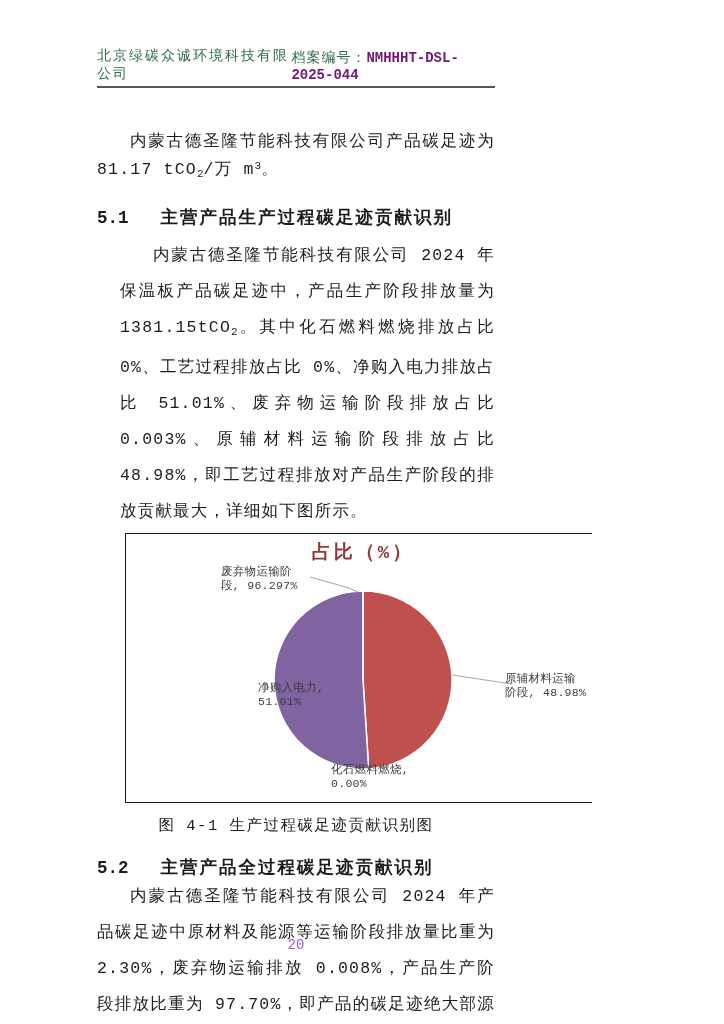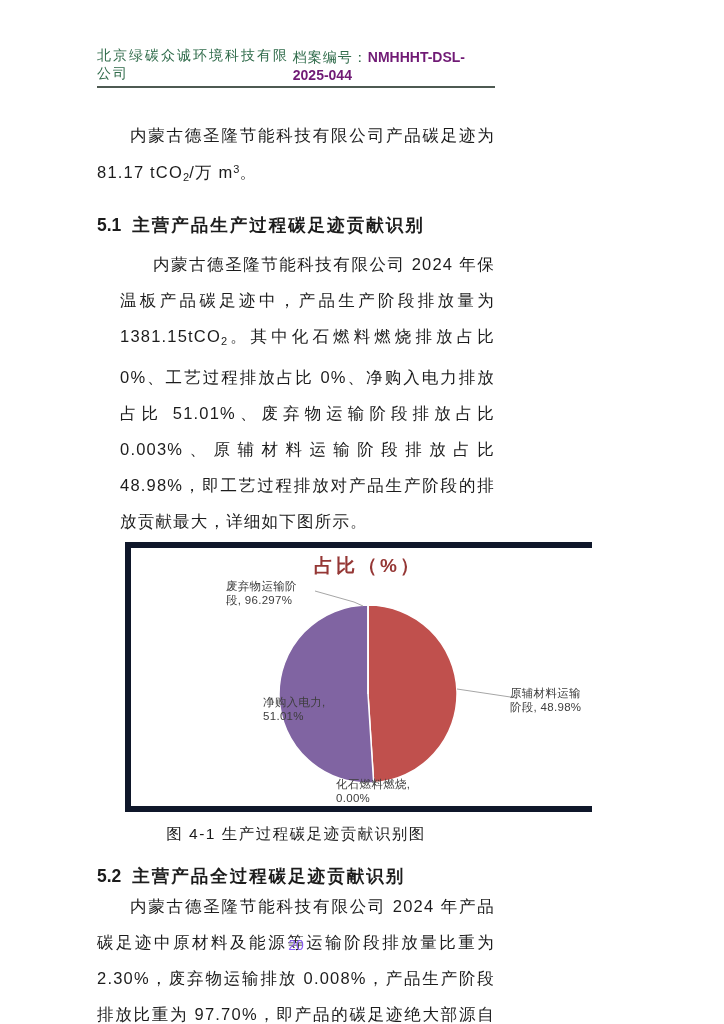--- a/index.html
+++ b/index.html
@@ -2,21 +2,21 @@
 <html><head>
 <meta charset="utf-8">
 <style>
   * { margin: 0; padding: 0; box-sizing: border-box; }
   html, body { background: #ffffff; }
   .page {
     position: relative;
     width: 592px;
     height: 1024px;
     background: #ffffff;
-    font-family: Liberation Sans, sans-serif;
+    font-family: Liberation Mono, monospace;
     color: #1c1c1c;
     overflow: hidden;
     border-radius: 20px;
   }
   .header {
     margin: 0 97px;
     padding-top: 47px;
     padding-bottom: 3px;
     display: flex;
     justify-content: space-between;
@@ -29,43 +29,43 @@
   .header .doc-number { font-weight: bold; letter-spacing: 0; }
   .content { margin: 0 97px; }
   .para {
     text-indent: 2em;
     text-align: justify;
     font-size: 16.5px;
     letter-spacing: 1.2px;
     line-height: 36px;
   }
   .para-intro {
-    margin-top: 30px;
-    line-height: 34px;
+    margin-top: 42px;
+    line-height: 24px;
   }
   .heading {
     margin-top: 19px;
     font-size: 17.5px;
     font-weight: bold;
     letter-spacing: 2px;
   }
-  .heading .h-num { letter-spacing: 0; margin-right: 11px; }
+  .heading .h-num { letter-spacing: 0; margin-right: 32px; }
   .para-2 { margin-top: 9px; margin-left: 23px; }
   sub { font-size: 11px; vertical-align: -3px; letter-spacing: 0; }
   sup { font-size: 11px; vertical-align: 5px; letter-spacing: 0; }
 
   
   .chart-box {
     position: relative;
     margin-top: 3px;
     margin-left: 28px;
     width: 483px;
     height: 270px;
     background: #ffffff;
-    border: 6px solid #0f172a;
+    border: 1px solid #0f172a;
   }
   .chart-title {
     position: absolute;
     top: 5px;
     left: 0;
     width: 474px;
     text-align: center;
     font-size: 19px;
     font-weight: bold;
     letter-spacing: 3px;

